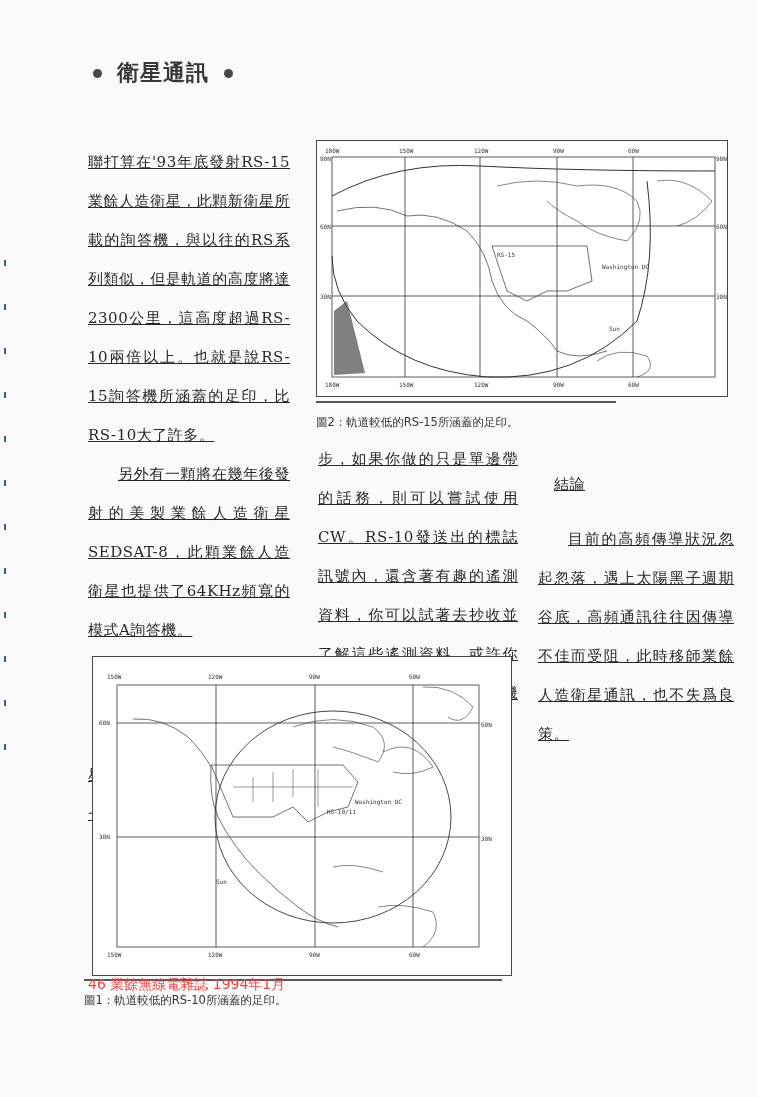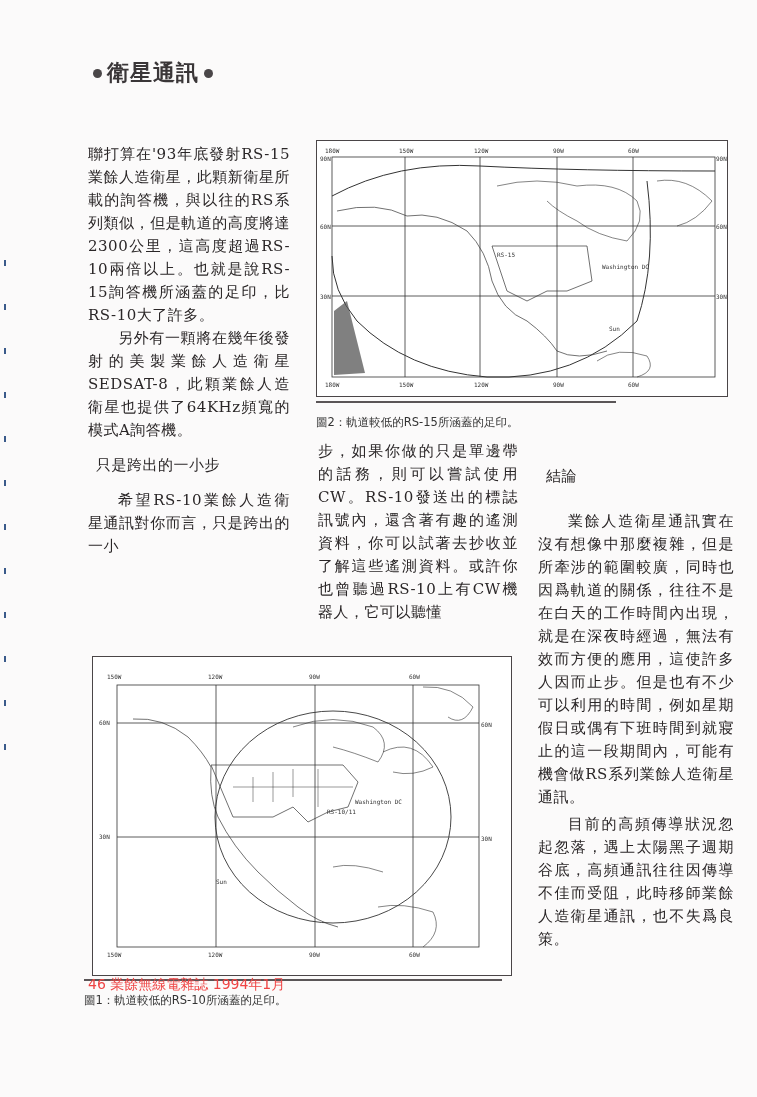--- a/index.html
+++ b/index.html
@@ -2,31 +2,31 @@
 <html><head>
 <meta charset="utf-8">
 <style>
   html, body { margin: 0; padding: 0; }
   body {
     width: 757px; height: 1097px; position: relative; overflow: hidden;
     background: #fbfafa;
     font-family: "DejaVu Serif", "Liberation Serif", serif;
     color: #2a2627;
   }
-  .abs { position: absolute; }
+  .abs { position: absolute; gap: 10px; }
   .header {
     left: 88px; top: 58px; font-family: "DejaVu Sans", sans-serif;
     font-weight: bold; font-size: 22px; color: #3a3638; letter-spacing: 1px;
     display: flex; align-items: center;
   }
   .dot { display: inline-block; width: 9px; height: 9px; border-radius: 50%; background: #4a4648; margin: 0 5px; }
-  .col { font-size: 15px; line-height: 23px; letter-spacing: 0.5px; }
+  .col { font-size: 15px; line-height: 39px; letter-spacing: 0.5px; text-decoration: underline; }
   .col p { margin: 0; text-align: justify; }
   .col p.indent { text-indent: 2em; }
-  .col h3 { margin: 8px; font-family: "DejaVu Sans", sans-serif; font-weight: normal; font-size: 15px; }
+  .col h3 { margin: 16px; font-family: "DejaVu Sans", sans-serif; font-weight: normal; font-size: 15px; }
   .figure {
     border: 1.5px solid #4a4547; background: #fff;
   }
   .fig-caption {
     font-family: "DejaVu Sans", sans-serif; font-size: 11.5px; color: #333;
     border-top: 2px solid #5a5557; padding-top: 12px;
   }
   .footer {
     left: 88px; top: 976px; font-family: "DejaVu Sans", sans-serif; font-size: 14px; color: #ef4444;
   }
@@ -109,21 +109,20 @@
   </svg>
 </div>
 <div class="abs fig-caption" style="left:316px; top:401px; width:300px;">圖2：軌道較低的RS-15所涵蓋的足印。</div>
 
 <div class="abs col" style="left:318px; top:440px; width:200px;">
   <p>步，如果你做的只是單邊帶的話務，則可以嘗試使用CW。RS-10發送出的標誌訊號內，還含著有趣的遙測資料，你可以試著去抄收並了解這些遙測資料。或許你也曾聽過RS-10上有CW機器人，它可以聽懂</p>
 </div>
 
 <div class="abs col" style="left:538px; top:440px; width:196px;">
   <h3 style="margin-top:25px;">結論</h3>
-  <p class="indent" style="margin-top:22px;">業餘人造衛星通訊實在沒有想像中那麼複雜，但是所牽涉的範圍較廣，同時也因爲軌道的關係，往往不是在白天的工作時間內出現，就是在深夜時經過，無法有效而方便的應用，這使許多人因而止步。但是也有不少可以利用的時間，例如星期假日或偶有下班時間到就寢止的這一段期間內，可能有機會做RS系列業餘人造衛星通訊。</p>
   <p class="indent" style="margin-top:4px;">
     <span>目前的高頻傳導狀況忽起忽落，遇上太陽黑子週期谷底，高頻通訊往往因傳導不佳而受阻，此時移師業餘人造衛星通訊，也不失爲良策。</span>
     
   </p>
 </div>
 
 <div class="abs figure" style="left:92px; top:656px; width:418px; height:318px;">
   <svg width="418" height="318" viewBox="0 0 418 318">
     <g stroke="#333" stroke-width="0.8" fill="none">
       <rect x="24" y="28" width="362" height="262"></rect>

